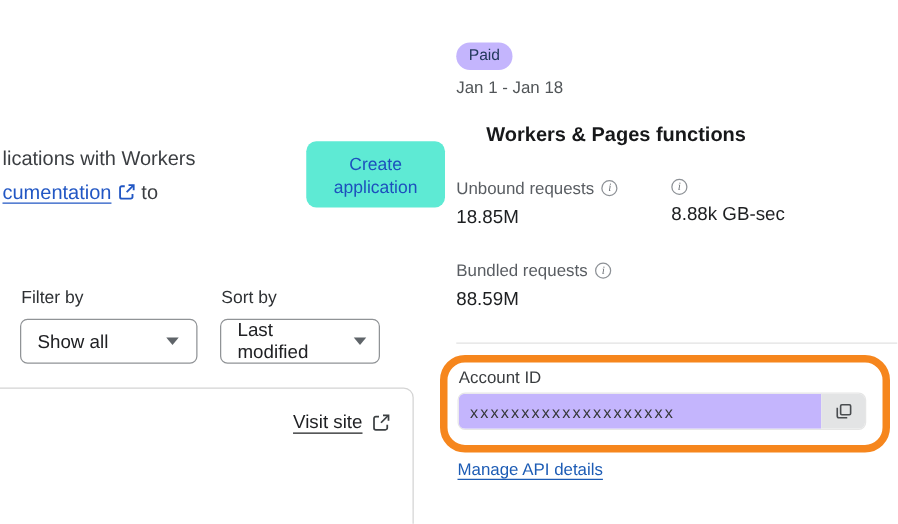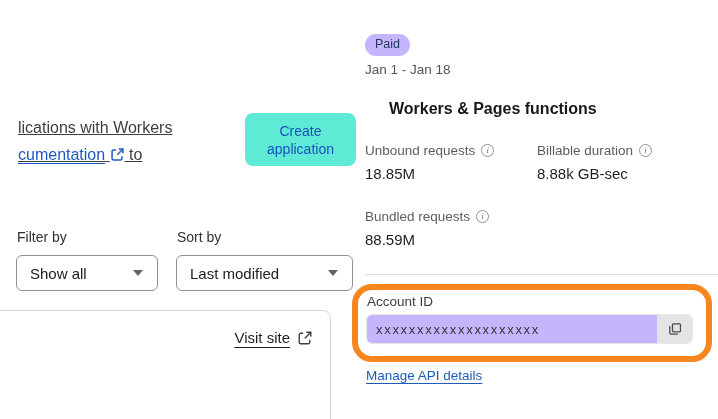--- a/index.html
+++ b/index.html
@@ -8,24 +8,23 @@
     background: #ffffff;
     overflow: hidden;
     font-family: "Liberation Sans", sans-serif;
     position: relative;
     color: #1d1f21;
   }
   .abs { position: absolute; }
 
   
   .intro {
-    left: 18px; top: 114px;
+    left: 2px; top: 114px;
     font-size: 16px; line-height: 27px; color: #3b3e42;
     white-space: nowrap;
-    text-decoration: underline;
   }
   .intro a.doc-link {
     color: #2257c4; text-decoration: underline;
     text-underline-offset: 3px; cursor: pointer;
   }
   .ext-icon { display: inline-block; vertical-align: -2px; }
 
   .create-btn {
     left: 219px; top: 113px; width: 111px; height: 53px;
     background: #5eead4; border: none; border-radius: 8px;
@@ -43,21 +42,21 @@
   .lbl-sort   { left: 177px; top: 229px; }
 
   .select {
     top: 255px; height: 36px;
     background: #fff; border: 1px solid #909396; border-radius: 6px;
     display: flex; align-items: center;
     padding: 0 14px 0 13px;
     font-size: 15px; color: #202124; cursor: pointer;
   }
   .select-filter { left: 16px; width: 142px; }
-  .select-sort   { left: 176px; width: 177px; gap: 36px; }
+  .select-sort   { left: 176px; width: 128px; gap: 36px; }
   .select .sel-value { flex: 1 1 auto; }
   .caret {
     width: 0; height: 0; flex: 0 0 auto;
     border-left: 5px solid transparent;
     border-right: 5px solid transparent;
     border-top: 6px solid #5f6469;
   }
 
   .project-card {
     left: -24px; top: 310px; width: 355px; height: 130px;
@@ -186,21 +185,20 @@
 <div class="abs metric metric-1">
   <div class="m-label">
     <span>Unbound requests</span>
     <span class="info-icon">i</span>
   </div>
   <div class="m-value">18.85M</div>
 </div>
 
 <div class="abs metric metric-2">
   <div class="m-label">
-    <span>Billable duration</span>
     <span class="info-icon">i</span>
   </div>
   <div class="m-value">8.88k GB-sec</div>
 </div>
 
 <div class="abs metric metric-3">
   <div class="m-label">
     <span>Bundled requests</span>
     <span class="info-icon">i</span>
   </div>

